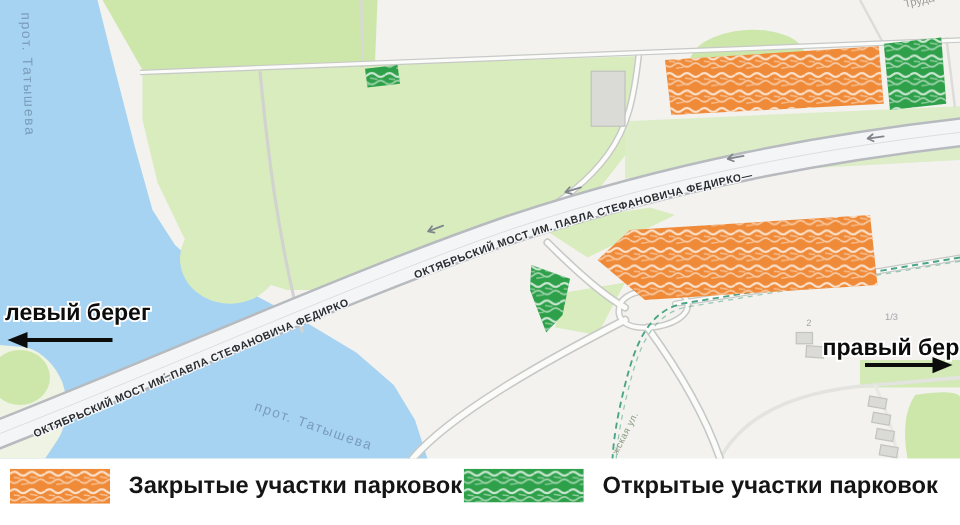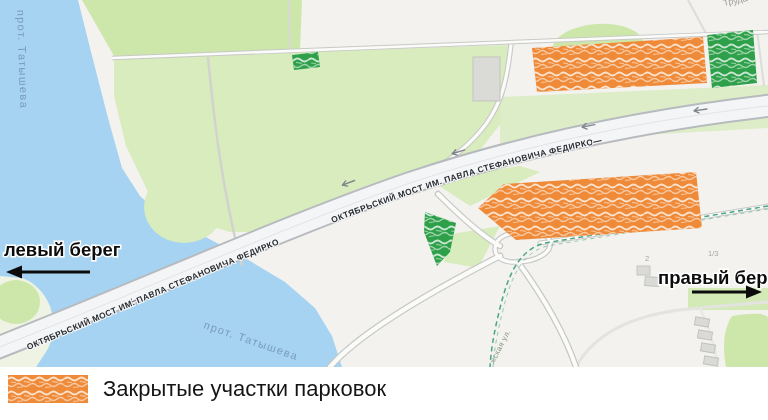--- a/index.html
+++ b/index.html
@@ -3,21 +3,21 @@
 <meta charset="utf-8">
 <style>
   html,body{margin:0;padding:0;background:#fff;}
   .wrap{position:relative;width:768px;height:420px;overflow:hidden;background:#fff;
         font-family:"Liberation Sans",sans-serif;}
   .map{position:absolute;top:0;left:0;display:block;}
   .legend{position:absolute;left:0;top:367px;width:768px;height:53px;background:#fff;}
   .legend-item{position:absolute;display:flex;align-items:center;gap:15px;}
   .li-closed{left:8px;top:8px;}
   .li-open{left:371px;top:8px;}
-  .legend-label{font-size:22px;font-weight:normal;color:#151515;white-space:nowrap;}
+  .legend-label{font-size:19px;font-weight:bold;color:#151515;white-space:nowrap;}
   .swatch{display:block;}
   
   .water-lbl{fill:#7b9cba;font-size:11px;letter-spacing:1.4px;
              font-family:"Liberation Sans",sans-serif;}
   .bridge-lbl{fill:#2a2e33;font-size:8.5px;font-weight:bold;letter-spacing:.35px;
               stroke:#f5f6f7;stroke-width:2.2px;paint-order:stroke;
               font-family:"Liberation Sans",sans-serif;}
   .minor-lbl{fill:#9b9b97;font-size:9px;font-family:"Liberation Sans",sans-serif;}
   .tiny-lbl{fill:#a3a7ab;font-size:7.5px;font-family:"Liberation Sans",sans-serif;}
   .street-lbl{fill:#85997f;font-size:7.5px;letter-spacing:.5px;
@@ -192,15 +192,22 @@
   </svg>
 
   <div class="legend">
     <div class="legend-item li-closed">
       <svg class="swatch" width="80" height="28">
         <rect x="0" y="0" width="80" height="28" fill="#ef8a38"></rect>
         <rect x="0" y="0" width="80" height="28" fill="url(#scrib)"></rect>
       </svg>
       <span class="legend-label">Закрытые участки парковок</span>
     </div>
+    <div class="legend-item li-open">
+      <svg class="swatch" width="96" height="27">
+        <rect x="0" y="0" width="96" height="27" fill="#2ea04a"></rect>
+        <rect x="0" y="0" width="96" height="27" fill="url(#scrib)"></rect>
+      </svg>
+      <span class="legend-label">Открытые участки парковок</span>
+    </div>
   </div>
 
 </div>
 
 </body></html>

